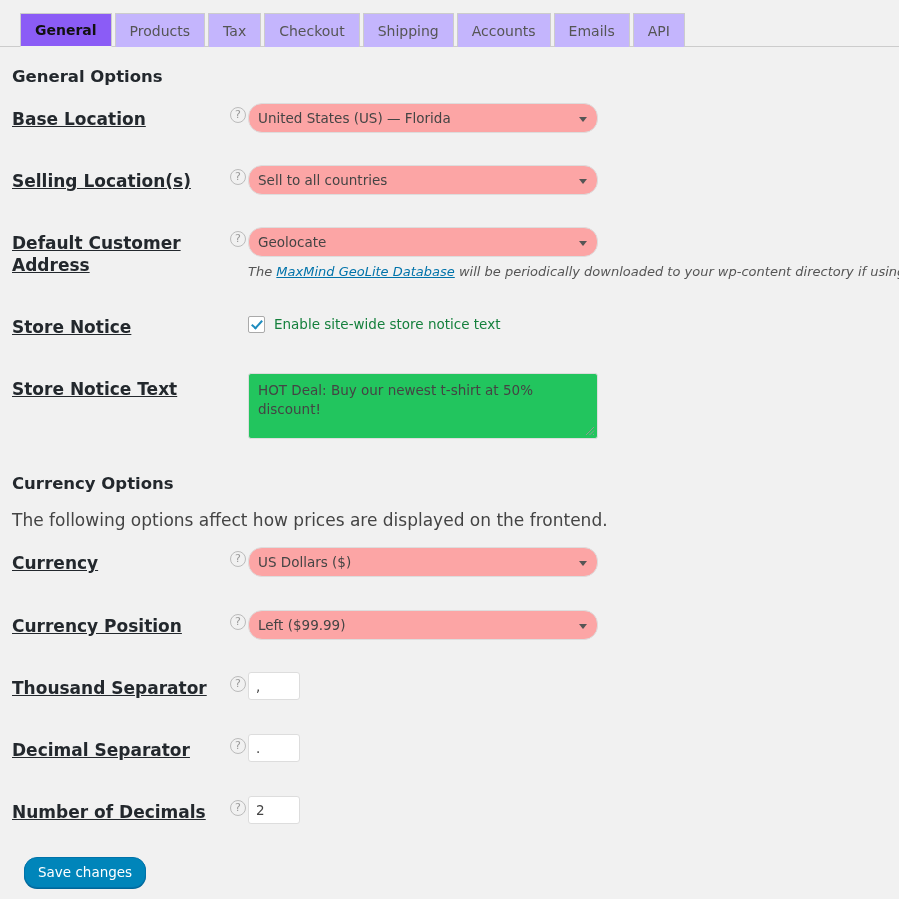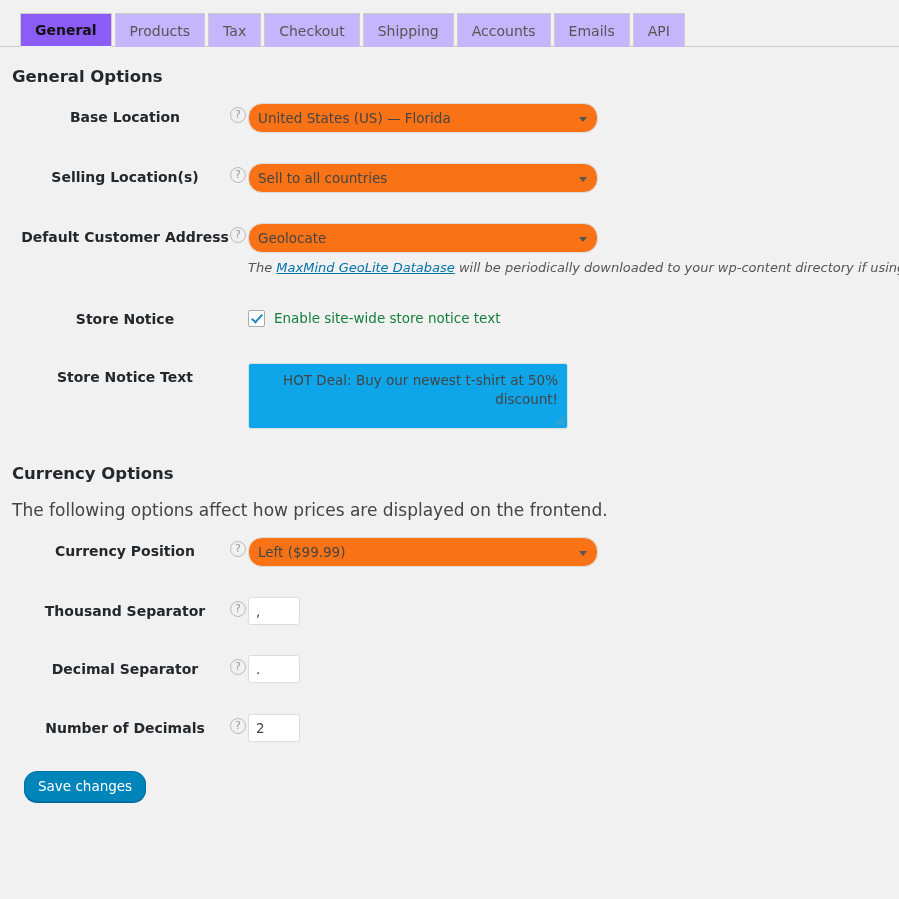--- a/index.html
+++ b/index.html
@@ -64,27 +64,28 @@
   }
 
   table.form-table {
     border-collapse: collapse;
     width: 887px;
     table-layout: fixed;
     margin-top: 2px;
   }
   table.form-table th {
     width: 236px;
-    text-align: center;
+    text-align: left;
     vertical-align: top;
     padding: 20px 10px 20px 0;
-    font-size: 14px;
+    font-size: 17px;
     font-weight: bold;
     color: #23282d;
     line-height: 1.3;
+    text-decoration: underline;
   }
   table.form-table td {
     vertical-align: top;
     padding: 15px 10px 15px 0;
     position: relative;
   }
 
   
   .help-tip {
     position: absolute;
@@ -100,21 +101,21 @@
     font-family: "DejaVu Sans", "Liberation Sans", sans-serif;
     cursor: help;
     background: transparent;
     user-select: none;
   }
 
   
   .wc-select {
     width: 350px;
     height: 30px;
-    background: #f97316;
+    background: #fca5a5;
     border: 1px solid #ddd;
     border-radius: 14px;
     font-size: 13.5px;
     color: #444;
     padding: 0 28px 0 9px;
     line-height: 28px;
     position: relative;
     cursor: pointer;
     white-space: nowrap;
     overflow: hidden;
@@ -168,33 +169,32 @@
     border-width: 0 2.5px 2.5px 0;
     transform: rotate(42deg);
   }
   .checkbox-label {
     font-size: 13.5px;
     color: #15803d;
   }
 
   
   .wc-textarea {
-    width: 320px;
+    width: 350px;
     height: 66px;
-    background: #0ea5e9;
+    background: #22c55e;
     border: 1px solid #ddd;
     border-radius: 3px;
     font-size: 13.5px;
     color: #444;
     padding: 7px 9px;
     line-height: 1.4;
     position: relative;
     overflow: hidden;
     cursor: text;
-    text-align: right;
   }
   .resize-grip {
     position: absolute;
     right: 2px; bottom: 2px;
     width: 10px; height: 10px;
     pointer-events: none;
   }
 
   
   .field-desc {
@@ -319,20 +319,30 @@
       </tr>
     </tbody>
   </table>
 
   <h2 class="section-title">Currency Options</h2>
   <p class="section-desc">The following options affect how prices are displayed on the frontend.</p>
 
   <table class="form-table">
     <tbody>
 
+      <tr>
+        <th>Currency</th>
+        <td>
+          <span class="help-tip">?</span>
+          <div class="wc-select">
+            <span>US Dollars ($)</span>
+            <span class="arrow"></span>
+          </div>
+        </td>
+      </tr>
 
       <tr>
         <th>Currency Position</th>
         <td>
           <span class="help-tip">?</span>
           <div class="wc-select">
             <span>Left ($99.99)</span>
             <span class="arrow"></span>
           </div>
         </td>

